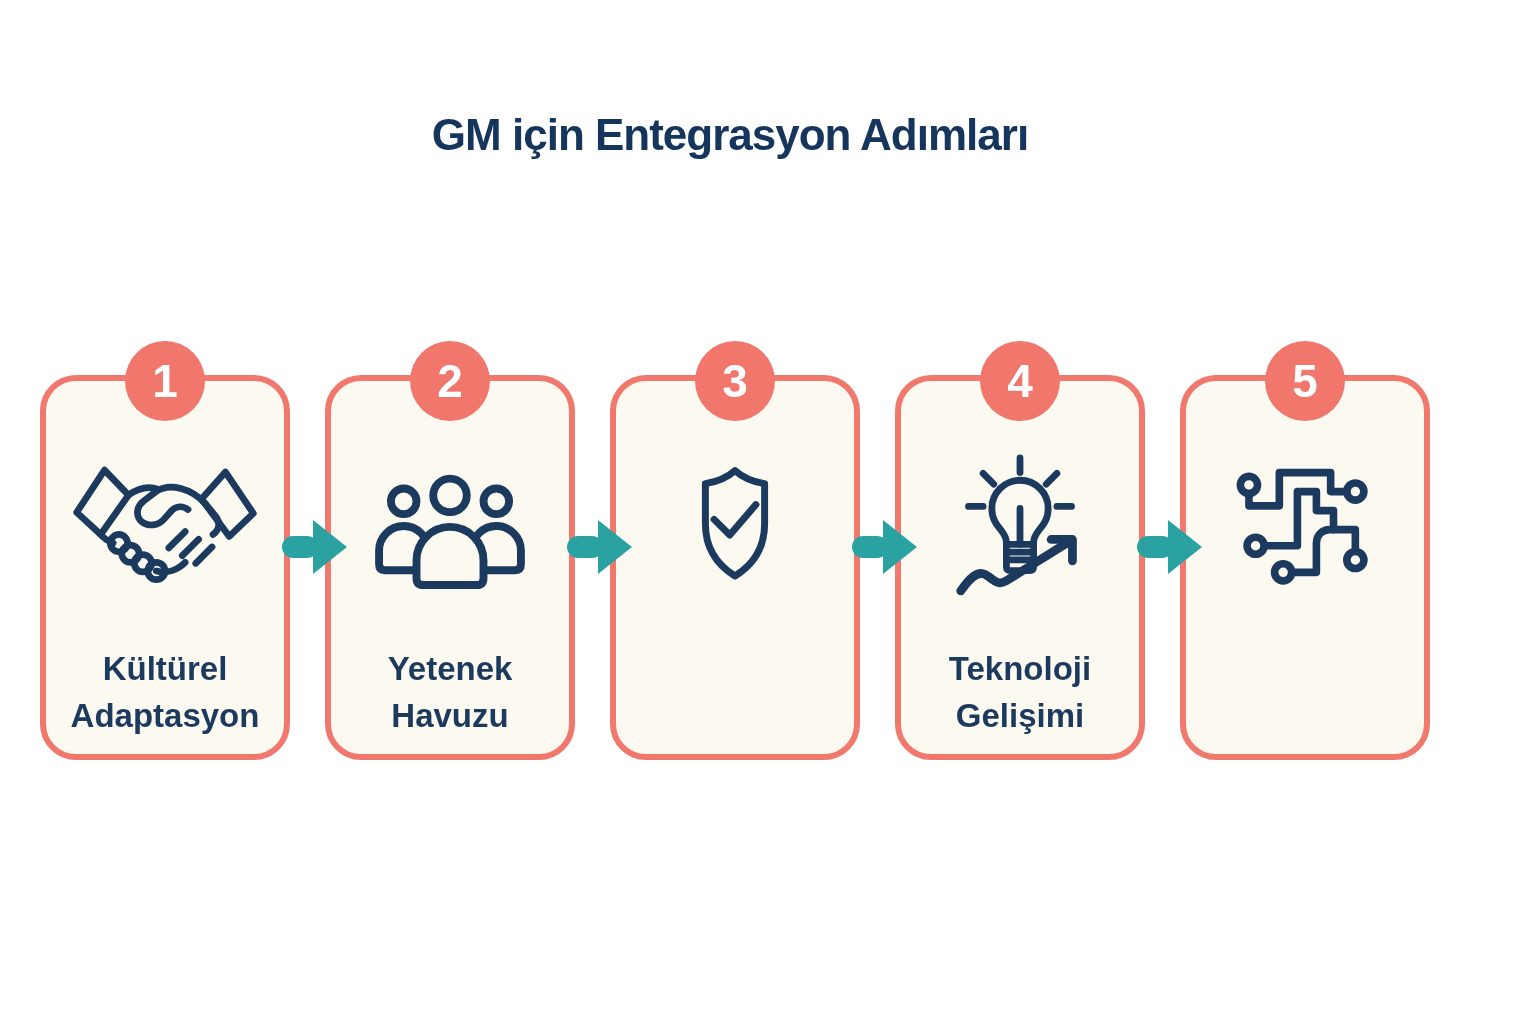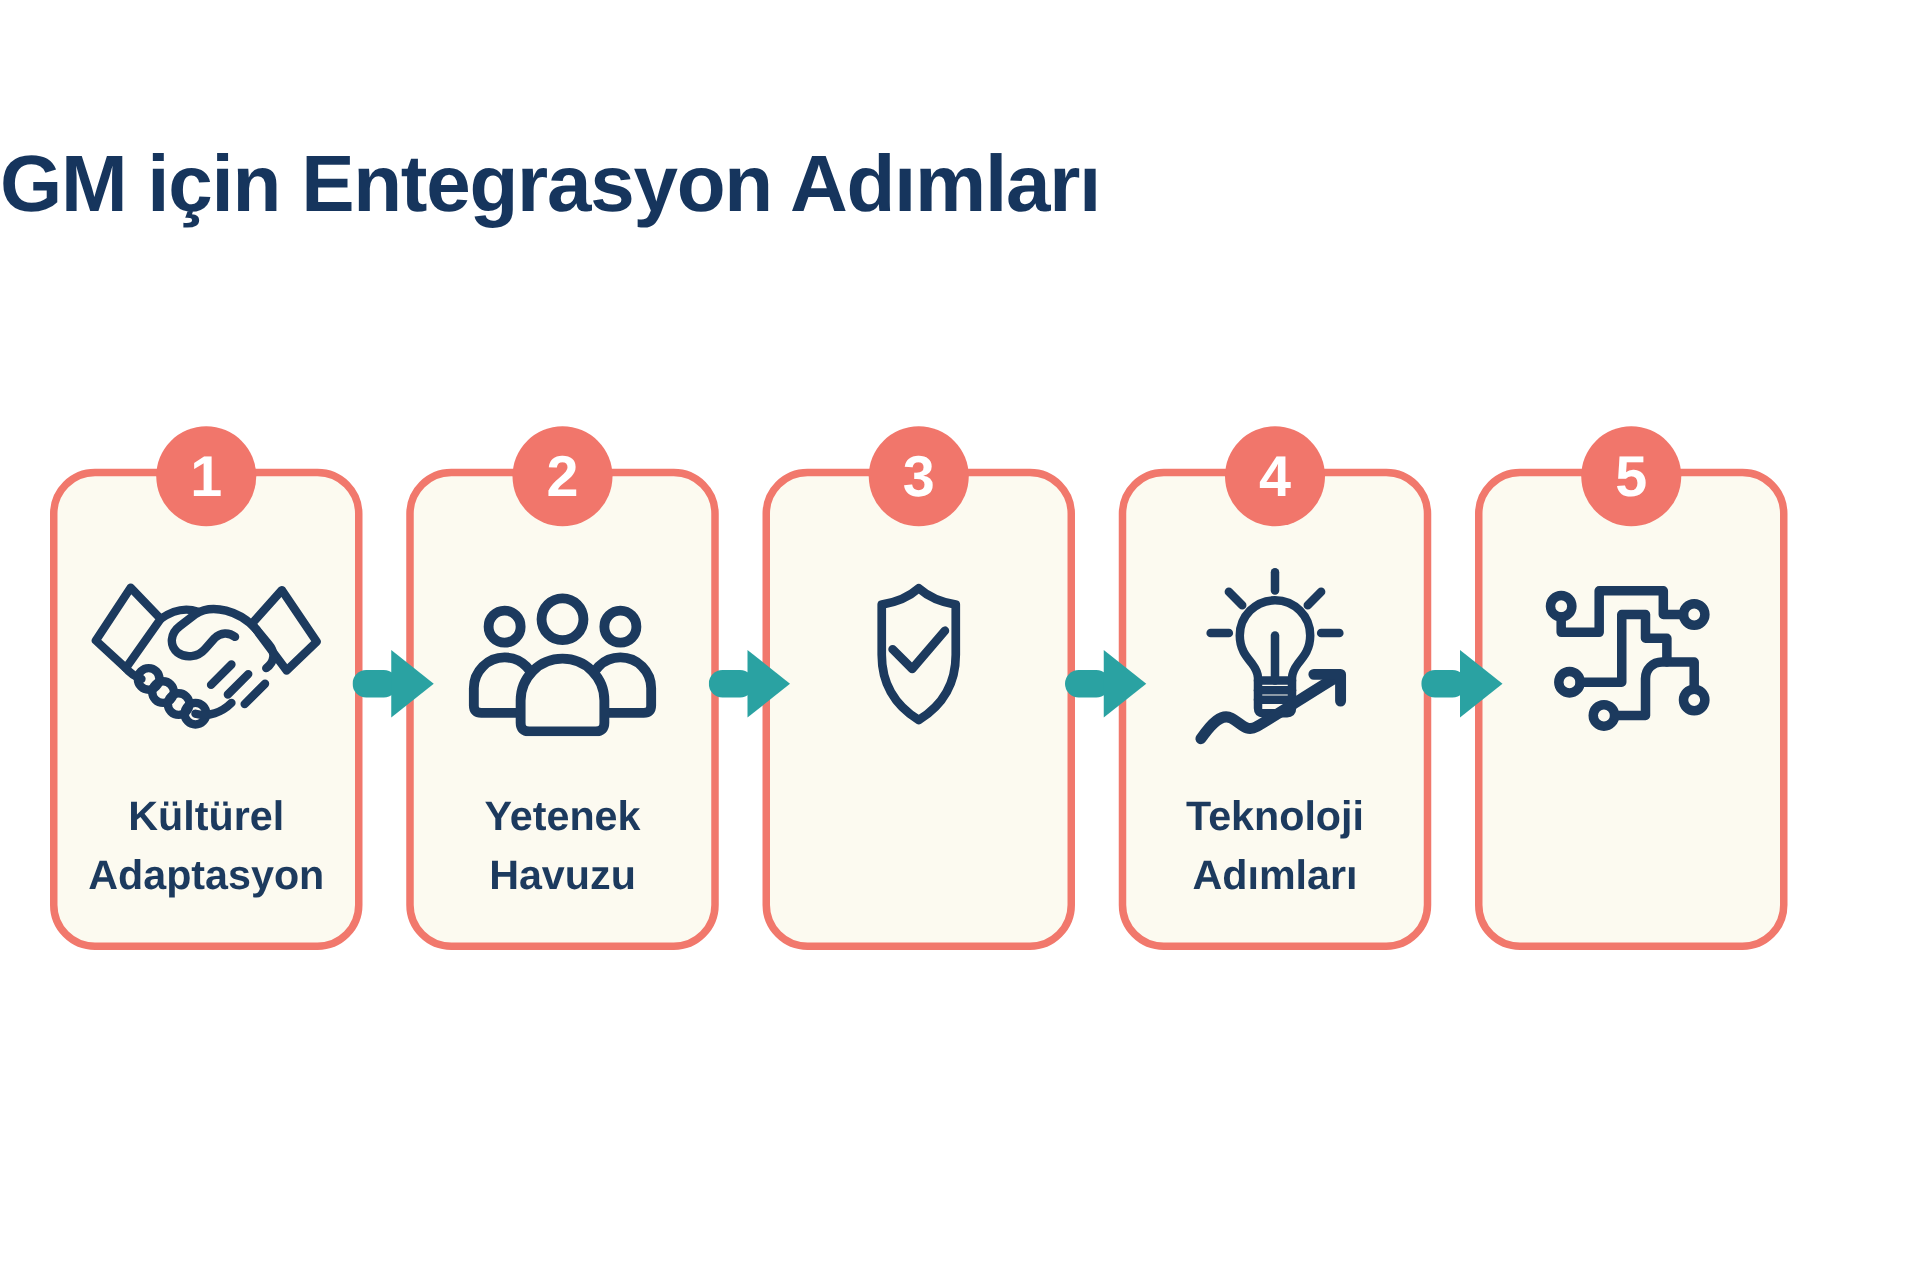--- a/index.html
+++ b/index.html
@@ -3,22 +3,22 @@
 <meta charset="utf-8">
 <style>
   html,body{margin:0;padding:0;}
   body{
     width:1536px;height:1024px;position:relative;overflow:hidden;
     background:#ffffff;
     font-family:"Liberation Sans", sans-serif;
   }
   .title{
     position:absolute;top:110px;left:0;width:1460px;
-    text-align:left;margin:0;
-    font-size:64px;font-weight:800;letter-spacing:-1px;
+    text-align:center;margin:0;
+    font-size:44px;font-weight:800;letter-spacing:-1px;
     color:#16355d;
   }
   .row{
     position:absolute;left:40px;top:375px;width:1392px;height:385px;
     display:flex;gap:35px;
   }
   .card{
     position:relative;flex:0 0 250px;height:385px;box-sizing:border-box;
     background:#fcfaf0;
     border:6px solid #f1786c;
@@ -30,21 +30,21 @@
     background:#f1766b;color:#ffffff;
     font-size:46px;font-weight:700;
     display:flex;align-items:center;justify-content:center;
     z-index:3;
   }
   .icon-wrap{
     margin-top:56px;height:170px;
     display:flex;align-items:center;justify-content:center;
   }
   .label{
-    margin-top:22px;text-align:center;
+    margin-top:38px;text-align:center;
     font-size:33px;font-weight:700;line-height:47px;
     color:#1c3a5e;
   }
   .label span{display:block;}
   .arrow{position:absolute;top:144px;z-index:5;}
   .a0{left:242px;} .a1{left:527px;} .a2{left:812px;} .a3{left:1097px;}
   svg{display:block;}
 </style>
 </head>
 <body>
@@ -130,21 +130,21 @@
         <path d="M56,111 L84,111"></path>
         <path d="M56,119 L84,119"></path>
         <g stroke-width="9">
           <path d="M9,151 C18,138 26,130 34,134 C42,138 46,146 55,141 C72,131 98,114 121,100"></path>
           <path d="M102,98 L124,98 L124,120"></path>
         </g>
       </svg>
     </div>
     <div class="label">
       <span>Teknoloji</span>
-      <span>Adımları</span>
+      <span>Gelişimi</span>
     </div>
   </div>
 
   <div class="card">
     <div class="badge">
       <span>5</span>
     </div>
     <div class="icon-wrap">
       <svg width="152" height="134" viewBox="0 0 160 140" fill="none" stroke="#1c3a5e" stroke-width="8" stroke-linecap="round" stroke-linejoin="round">
         <circle cx="21" cy="31" r="9"></circle>

